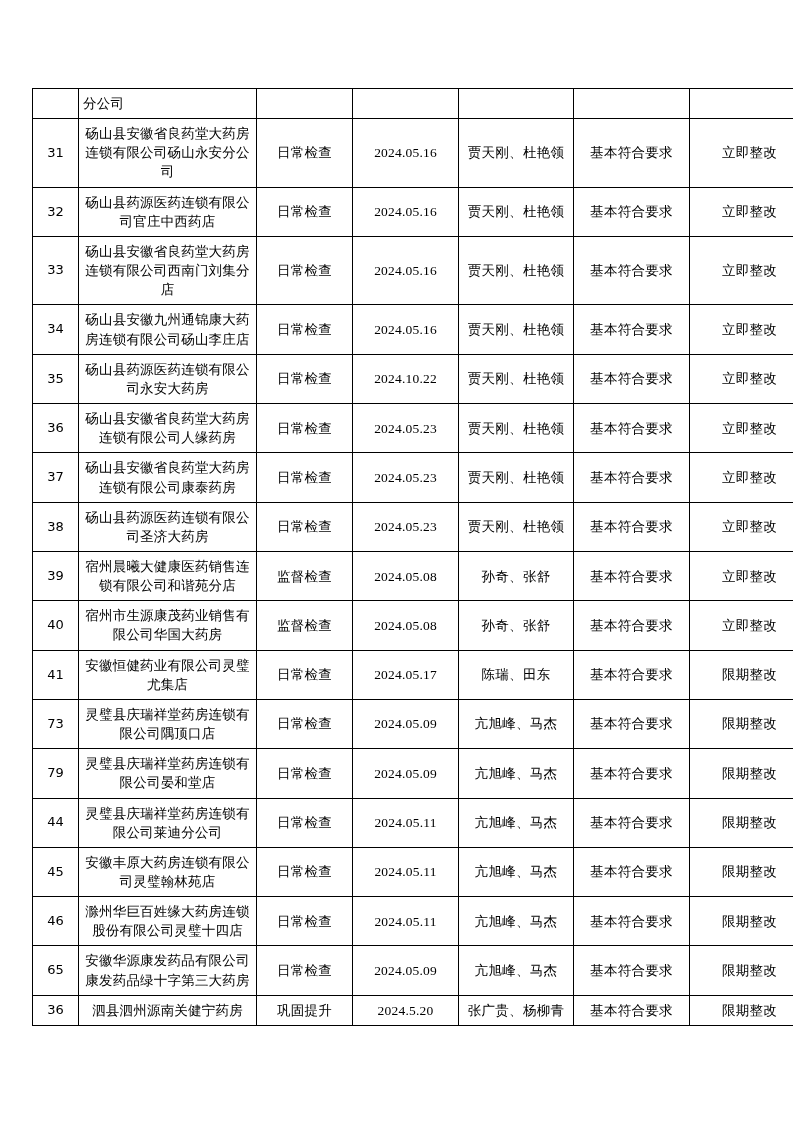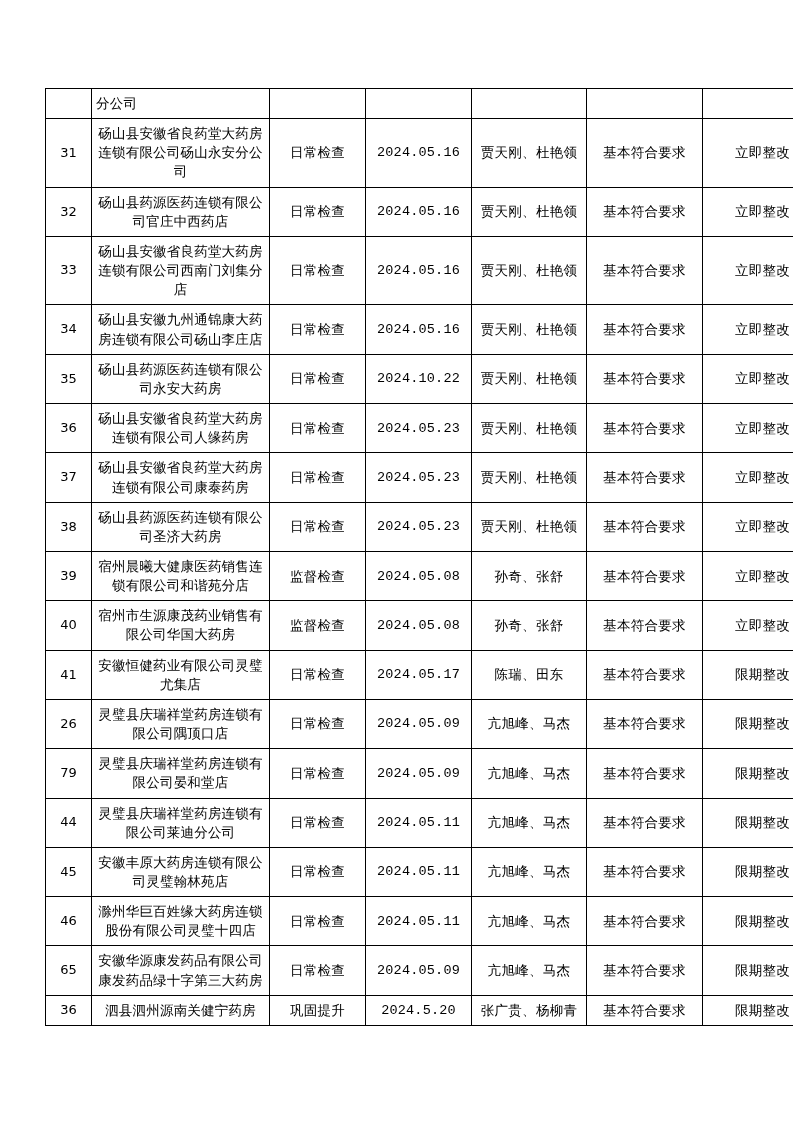--- a/index.html
+++ b/index.html
@@ -12,21 +12,21 @@
     height: 1122px;
     font-family: "DejaVu Sans", "Liberation Sans", sans-serif;
     color: #000000;
     overflow: hidden;
   }
   .page {
     position: relative;
     width: 793px;
     height: 1122px;
     box-sizing: border-box;
-    padding: 88px 33px 0 45px;
+    padding: 88px 33px 0 32px;
   }
   table.inspection-table {
     width: 727px;
     border-collapse: collapse;
     table-layout: fixed;
     font-size: 13.5px;
     line-height: 1.42;
   }
   table.inspection-table td {
     border: 1px solid #000000;
@@ -50,21 +50,21 @@
   td.cell-name {
     text-align: left;
     padding-left: 7px;
     padding-right: 5px;
     letter-spacing: 0.2px;
   }
   td.cell-type, td.cell-person, td.cell-result, td.cell-action {
     letter-spacing: 0.3px;
   }
   td.cell-date {
-    font-family: Liberation Mono, monospace;
+    font-family: Liberation Serif, serif;
     letter-spacing: 0.2px;
   }
   tr.row-continued td.cell-name {
     text-align: left;
   }
 </style>
 </head>
 <body>
 
 <div class="page">
@@ -181,21 +181,21 @@
         <tr>
           <td class="cell-index">41</td>
           <td class="cell-name">安徽恒健药业有限公司灵璧尤集店</td>
           <td class="cell-type">日常检查</td>
           <td class="cell-date">2024.05.17</td>
           <td class="cell-person">陈瑞、田东</td>
           <td class="cell-result">基本符合要求</td>
           <td class="cell-action">限期整改</td>
         </tr>
         <tr>
-          <td class="cell-index">26</td>
+          <td class="cell-index">73</td>
           <td class="cell-name">灵璧县庆瑞祥堂药房连锁有限公司隅顶口店</td>
           <td class="cell-type">日常检查</td>
           <td class="cell-date">2024.05.09</td>
           <td class="cell-person">亢旭峰、马杰</td>
           <td class="cell-result">基本符合要求</td>
           <td class="cell-action">限期整改</td>
         </tr>
         <tr>
           <td class="cell-index">79</td>
           <td class="cell-name">灵璧县庆瑞祥堂药房连锁有限公司晏和堂店</td>

